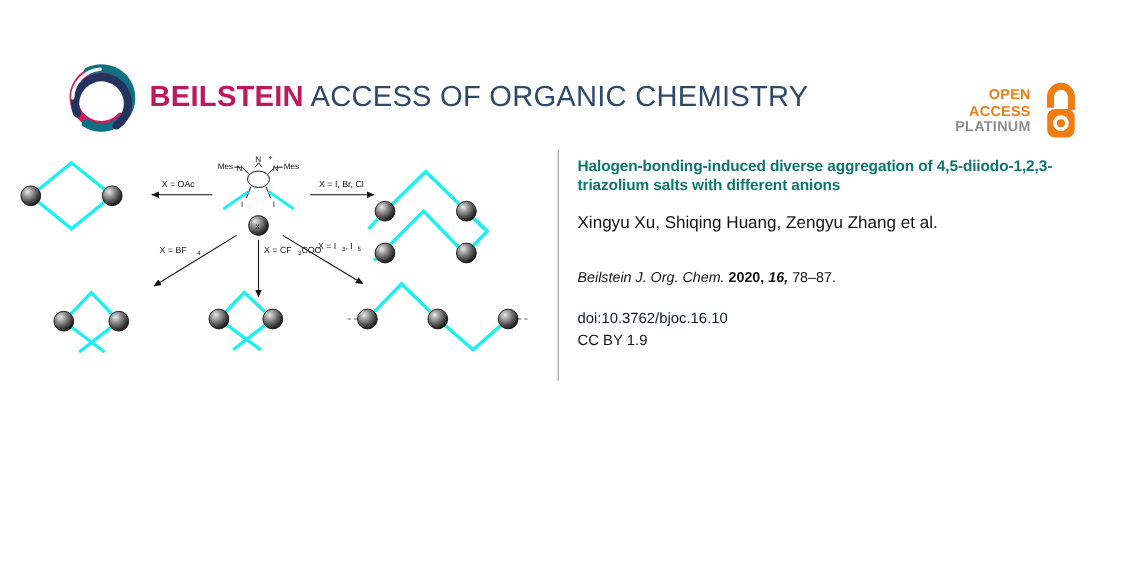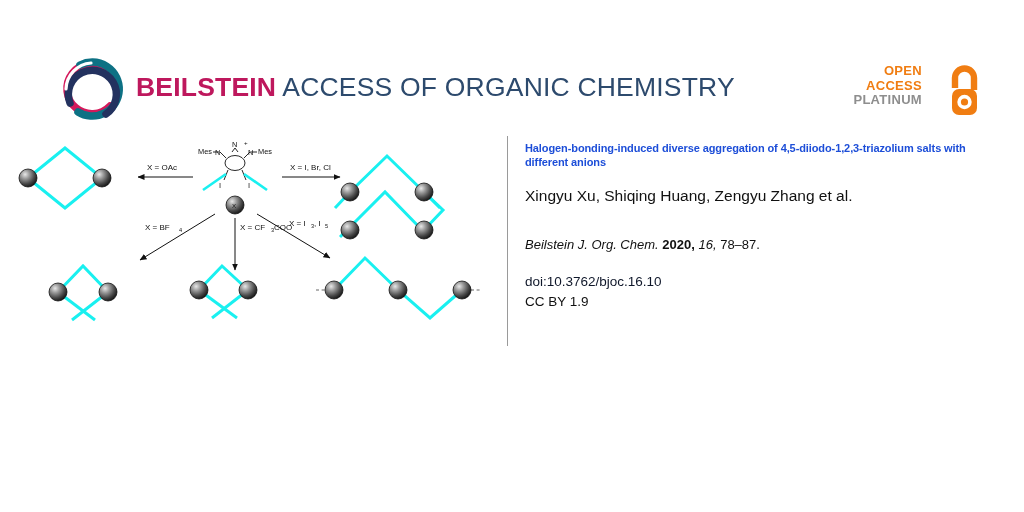--- a/index.html
+++ b/index.html
@@ -40,23 +40,24 @@
     color: #be185d;
   }
   #journal-title .rest {
     font-weight: normal;
     color: #2d4a6d;
   }
 
   
   #oa-badge {
     position: absolute;
-    right: 40px; top: 64px;
+    right: 40px; top: 74px;
     display: flex;
-    gap: 22px;
+    align-items: center;
+    gap: 7px;
   }
   #oa-text {
     display: flex;
     flex-direction: column;
     align-items: flex-end;
     line-height: 1.12;
   }
   #oa-text .l1, #oa-text .l2 {
     font-size: 13px;
     font-weight: bold;
@@ -87,43 +88,43 @@
     background: #9a9a9a;
   }
 
   
   #article-info {
     position: absolute;
     left: 525px; top: 142px;
     width: 450px;
   }
   #article-title {
-    font-size: 11px;
+    font-size: 14px;
     font-weight: bold;
     line-height: 1.26;
-    color: #1d4ed8;
+    color: #0f766e;
     margin: 0;
     letter-spacing: -0.1px;
   }
   #article-authors {
     margin: 16px 0 0 0;
     font-size: 15.5px;
     font-weight: normal;
     color: #111111;
     line-height: 1.3;
   }
   #article-citation {
     margin: 30px 0 0 0;
     font-size: 13px;
     color: #111111;
     line-height: 1.4;
   }
   #article-citation .jname { font-style: italic; }
   #article-citation .cyear { font-weight: bold; }
-  #article-citation .cvol  { font-style: italic; }
+  #article-citation .cvol  { font-style: italic; font-weight: bold; }
   #article-doi {
     margin: 18px 0 0 0;
     font-size: 13.5px;
     color: #0f172a;
     line-height: 1.48;
   }
   #article-license {
     margin: 0;
     font-size: 13.5px;
     color: #111111;

